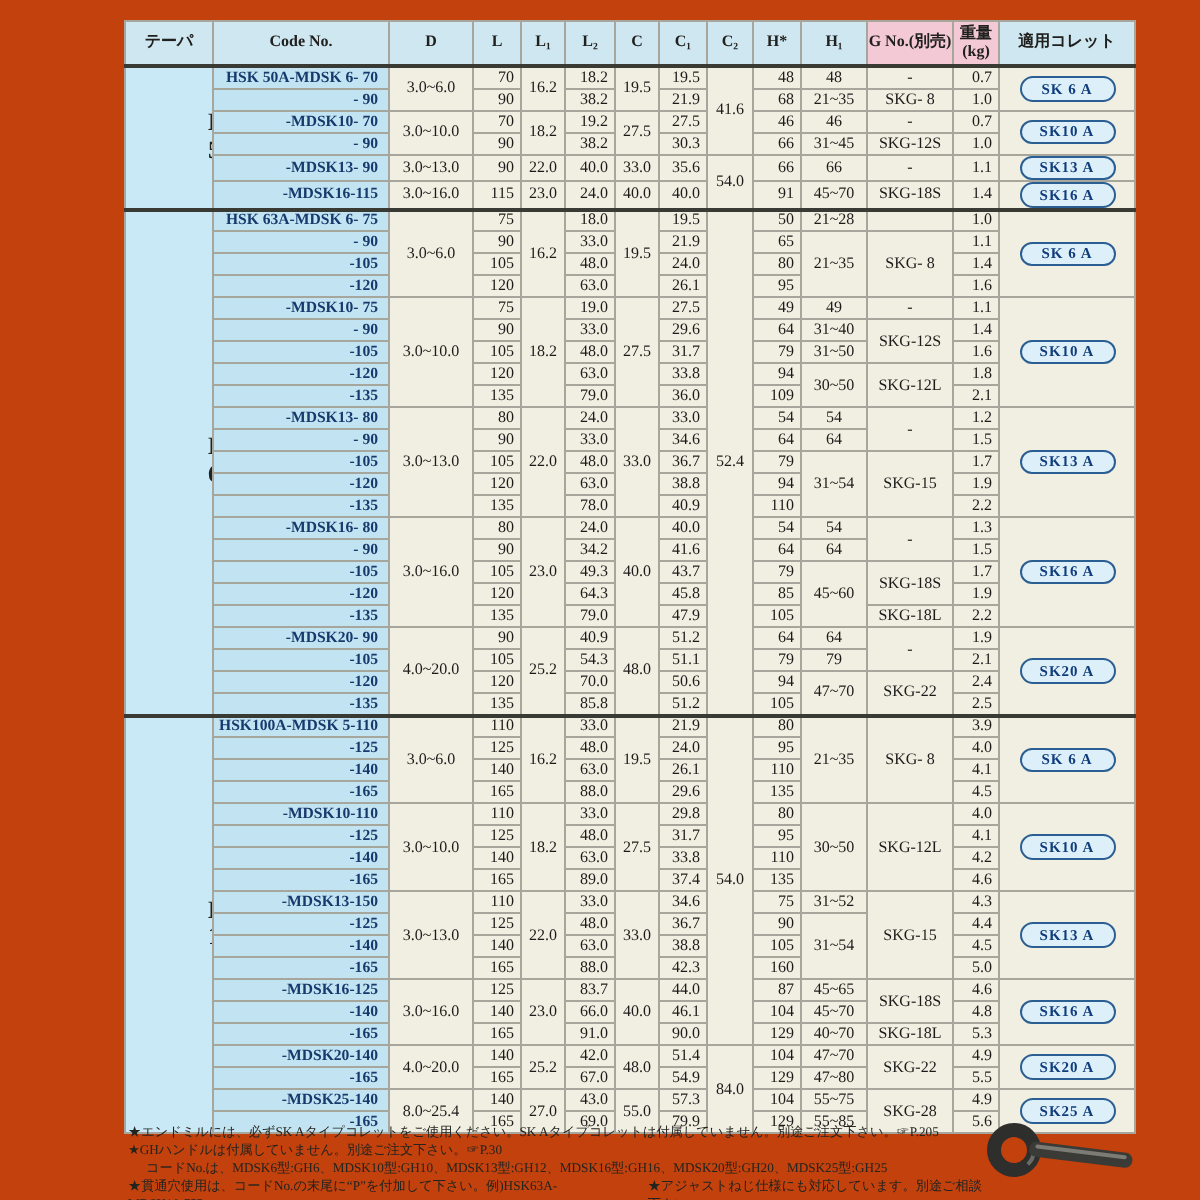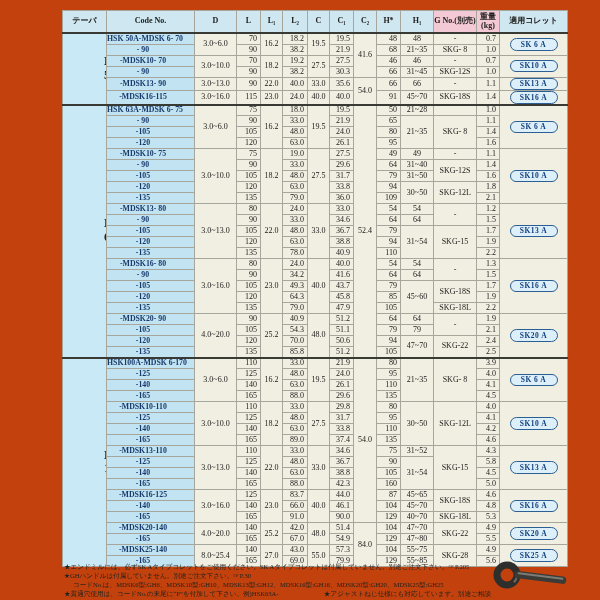--- a/index.html
+++ b/index.html
@@ -7,21 +7,21 @@
         font-family:Liberation Serif, serif;}
   table{border-collapse:collapse;table-layout:fixed;width:505px;position:absolute;left:62px;top:10px;
         border:1.5px solid #4a4a44;}
   th,td{border:1px solid #a7a69c;overflow:hidden;}
   th{background:#cfe7f1;color:#20201e;font-size:8px;font-weight:bold;height:21px;
      line-height:1.05;white-space:pre-line;padding:0;}
   th.pink{background:#f4c9d6;margin-top:46px;}
   tr{height:11px;}
   td{background:#f1eee2;color:#1b1b19;font-size:8px;line-height:1;text-align:center;padding:0;}
   td.num{text-align:right;padding-right:3px;}
-  td.code{background:#c2e4f2;color:#173a6d;font-weight:bold;text-align:center;padding-right:15px;
+  td.code{background:#c2e4f2;color:#173a6d;font-weight:bold;text-align:right;padding-right:5px;
           white-space:pre;font-size:7.8px;}
   td.taper{background:#c9e9f6;color:#22221f;font-weight:bold;font-size:12.5px;line-height:1.1;
            white-space:pre-line;vertical-align:middle;padding-left:41px;}
   tr.grp td{border-top:1.6px solid #55554d;}
   tr.sec td{border-top:2px solid #3a3a34;}
   .pill{display:inline-block;border:1.3px solid #2b5f93;border-radius:8px;background:#ddf0fa;
         color:#103d7c;font-weight:bold;font-size:7.5px;padding:1.5px 5px;min-width:36px;
         letter-spacing:0.5px;white-space:pre;}
   #footer{position:absolute;left:64px;top:562px;width:430px;color:#23231f;font-size:6.6px;line-height:9px;}
   #footer .indent{padding-left:9px;}
@@ -381,21 +381,21 @@
           <td class="code">-135</td>
           <td class="num">135</td>
           <td class="num">85.8</td>
           <td class="num">51.2</td>
           <td class="num">105</td>
           <td class="num">2.5</td>
         </tr>
         <tr class="sec">
           <td rowspan="19" class="taper">HSK
 100A</td>
-          <td class="code">HSK100A-MDSK 6-170</td>
+          <td class="code">HSK100A-MDSK 5-110</td>
           <td rowspan="4">3.0~6.0</td>
           <td class="num">110</td>
           <td rowspan="4">16.2</td>
           <td class="num">33.0</td>
           <td rowspan="4">19.5</td>
           <td class="num">21.9</td>
           <td rowspan="15">54.0</td>
           <td class="num">80</td>
           <td rowspan="4">21~35</td>
           <td rowspan="4">SKG- 8</td>
@@ -458,41 +458,41 @@
         </tr>
         <tr>
           <td class="code">-165</td>
           <td class="num">165</td>
           <td class="num">89.0</td>
           <td class="num">37.4</td>
           <td class="num">135</td>
           <td class="num">4.6</td>
         </tr>
         <tr class="grp">
-          <td class="code">-MDSK13-110</td>
+          <td class="code">-MDSK13-150</td>
           <td rowspan="4">3.0~13.0</td>
           <td class="num">110</td>
           <td rowspan="4">22.0</td>
           <td class="num">33.0</td>
           <td rowspan="4">33.0</td>
           <td class="num">34.6</td>
           <td class="num">75</td>
           <td>31~52</td>
           <td rowspan="4">SKG-15</td>
           <td class="num">4.3</td>
           <td rowspan="4"><span class="pill">SK13 A</span></td>
         </tr>
         <tr>
           <td class="code">-125</td>
           <td class="num">125</td>
           <td class="num">48.0</td>
           <td class="num">36.7</td>
           <td class="num">90</td>
           <td rowspan="3">31~54</td>
-          <td class="num">5.8</td>
+          <td class="num">4.4</td>
         </tr>
         <tr>
           <td class="code">-140</td>
           <td class="num">140</td>
           <td class="num">63.0</td>
           <td class="num">38.8</td>
           <td class="num">105</td>
           <td class="num">4.5</td>
         </tr>
         <tr>

